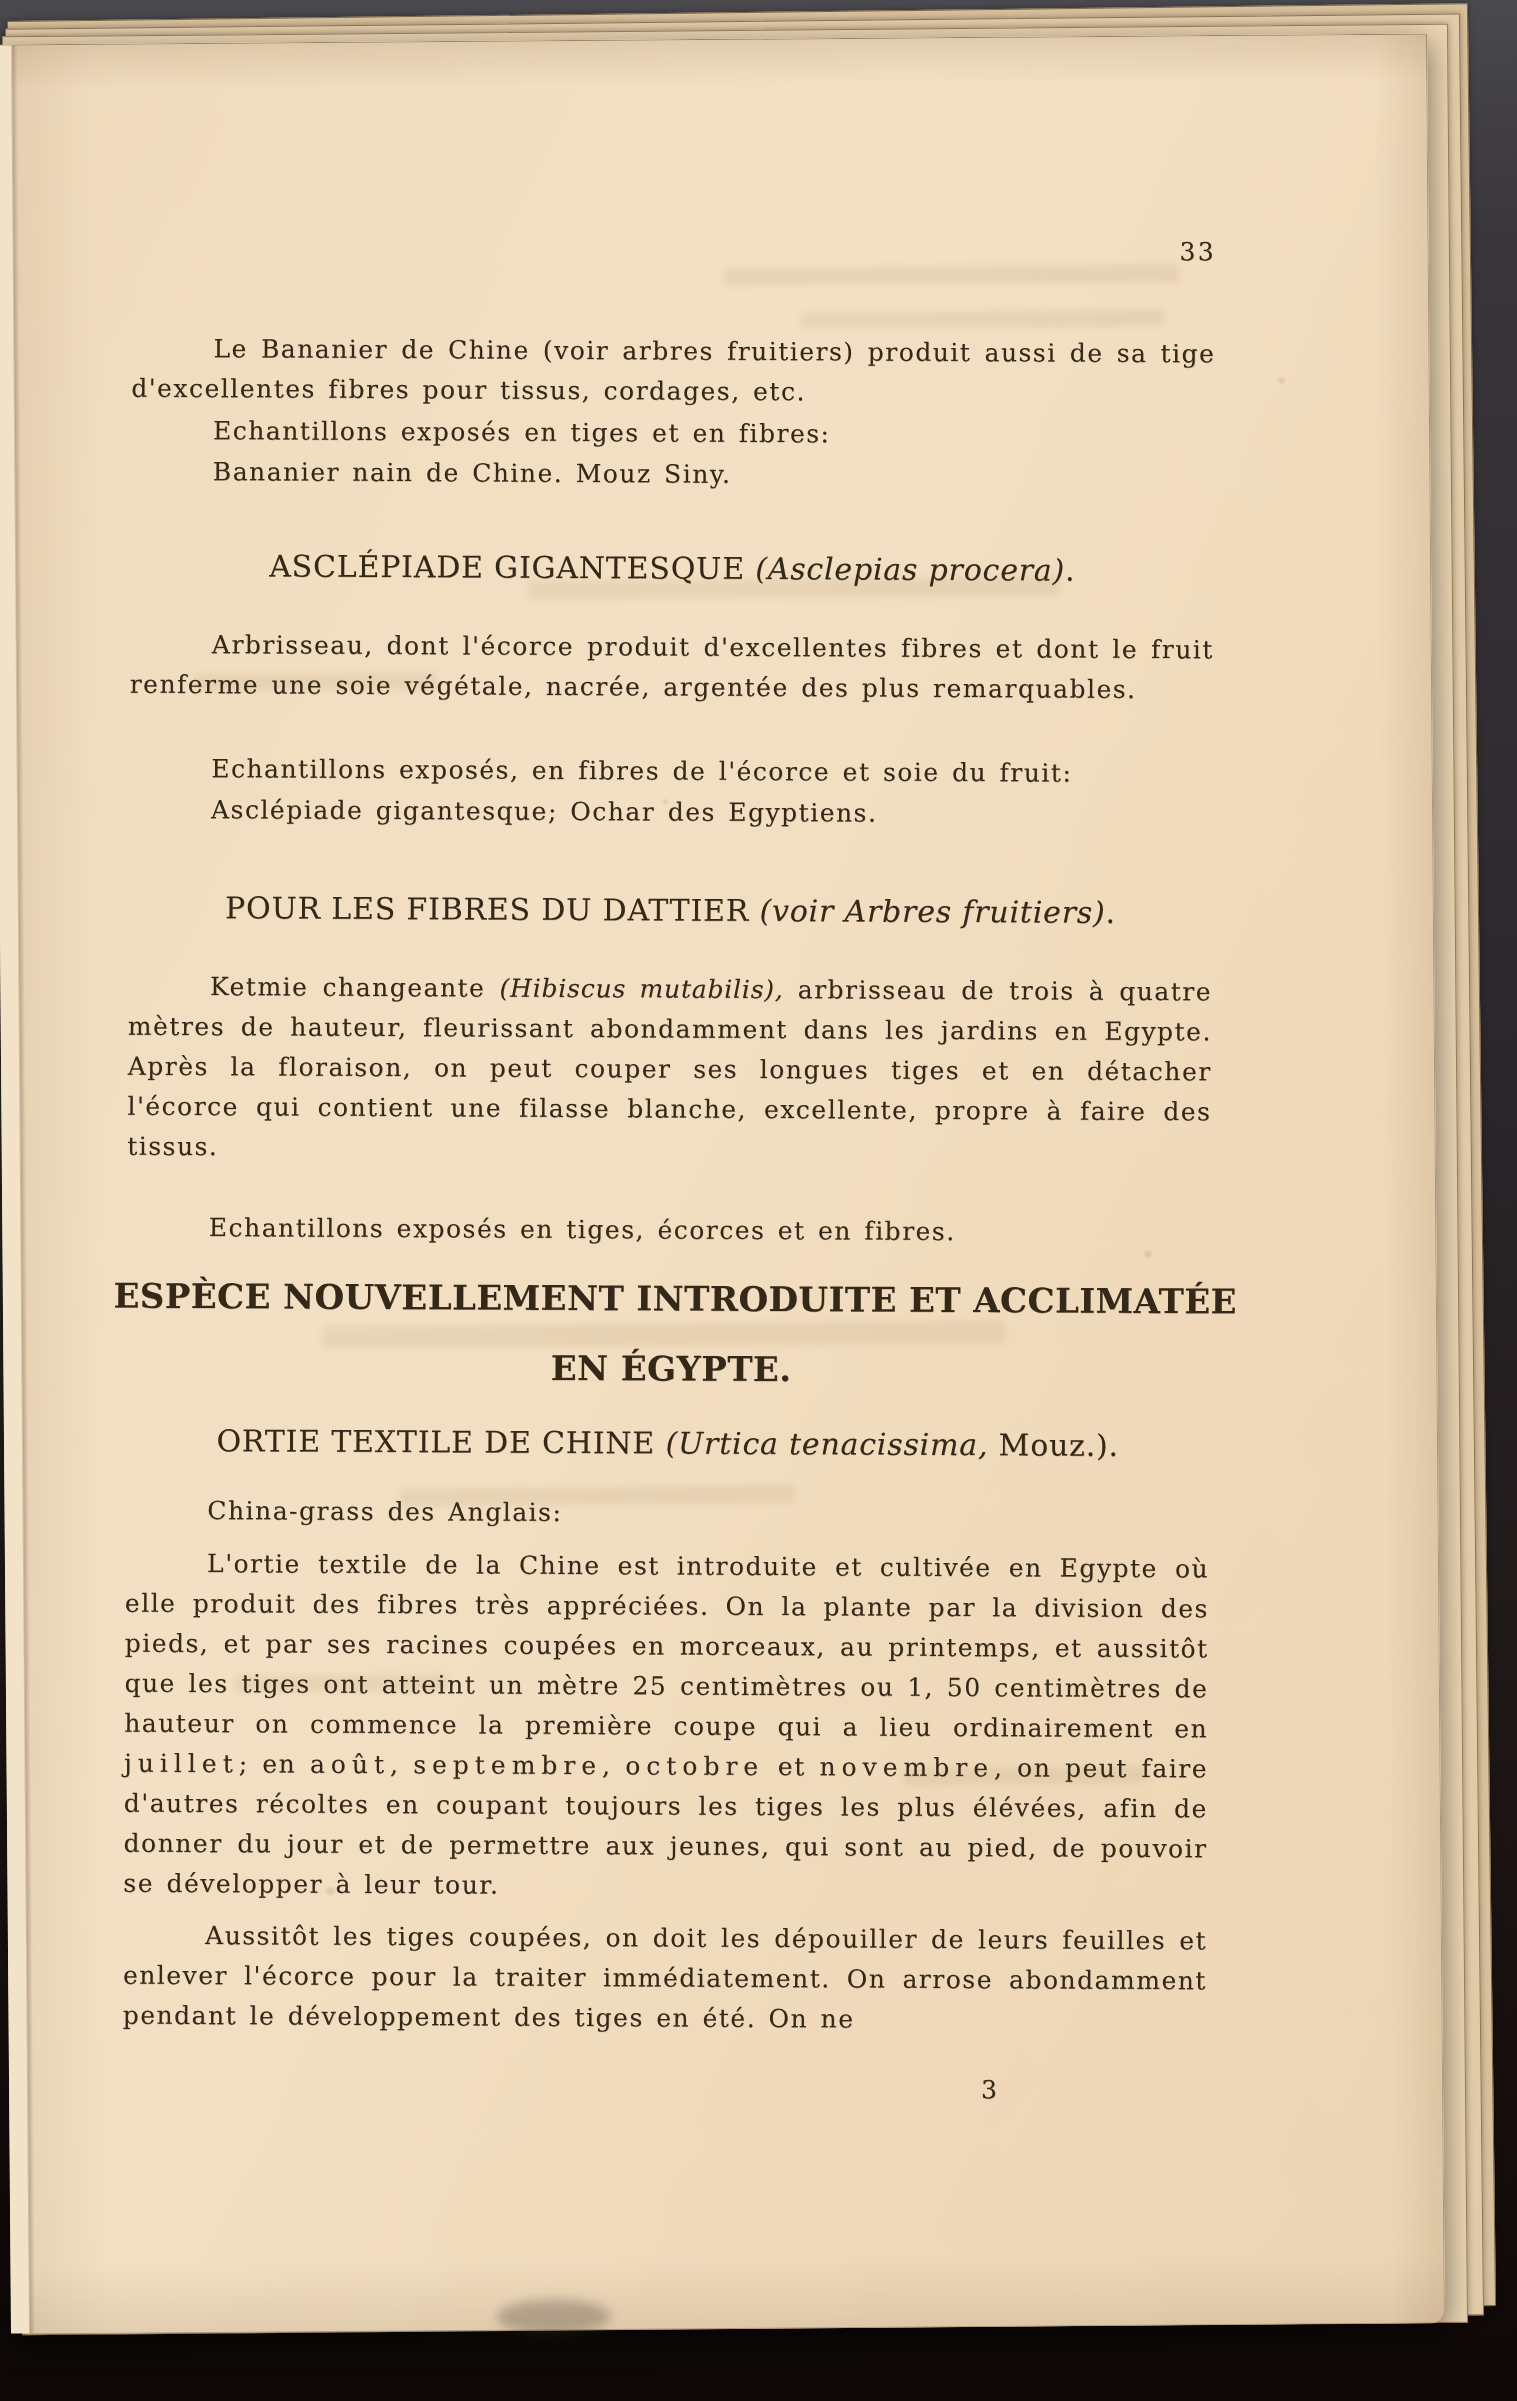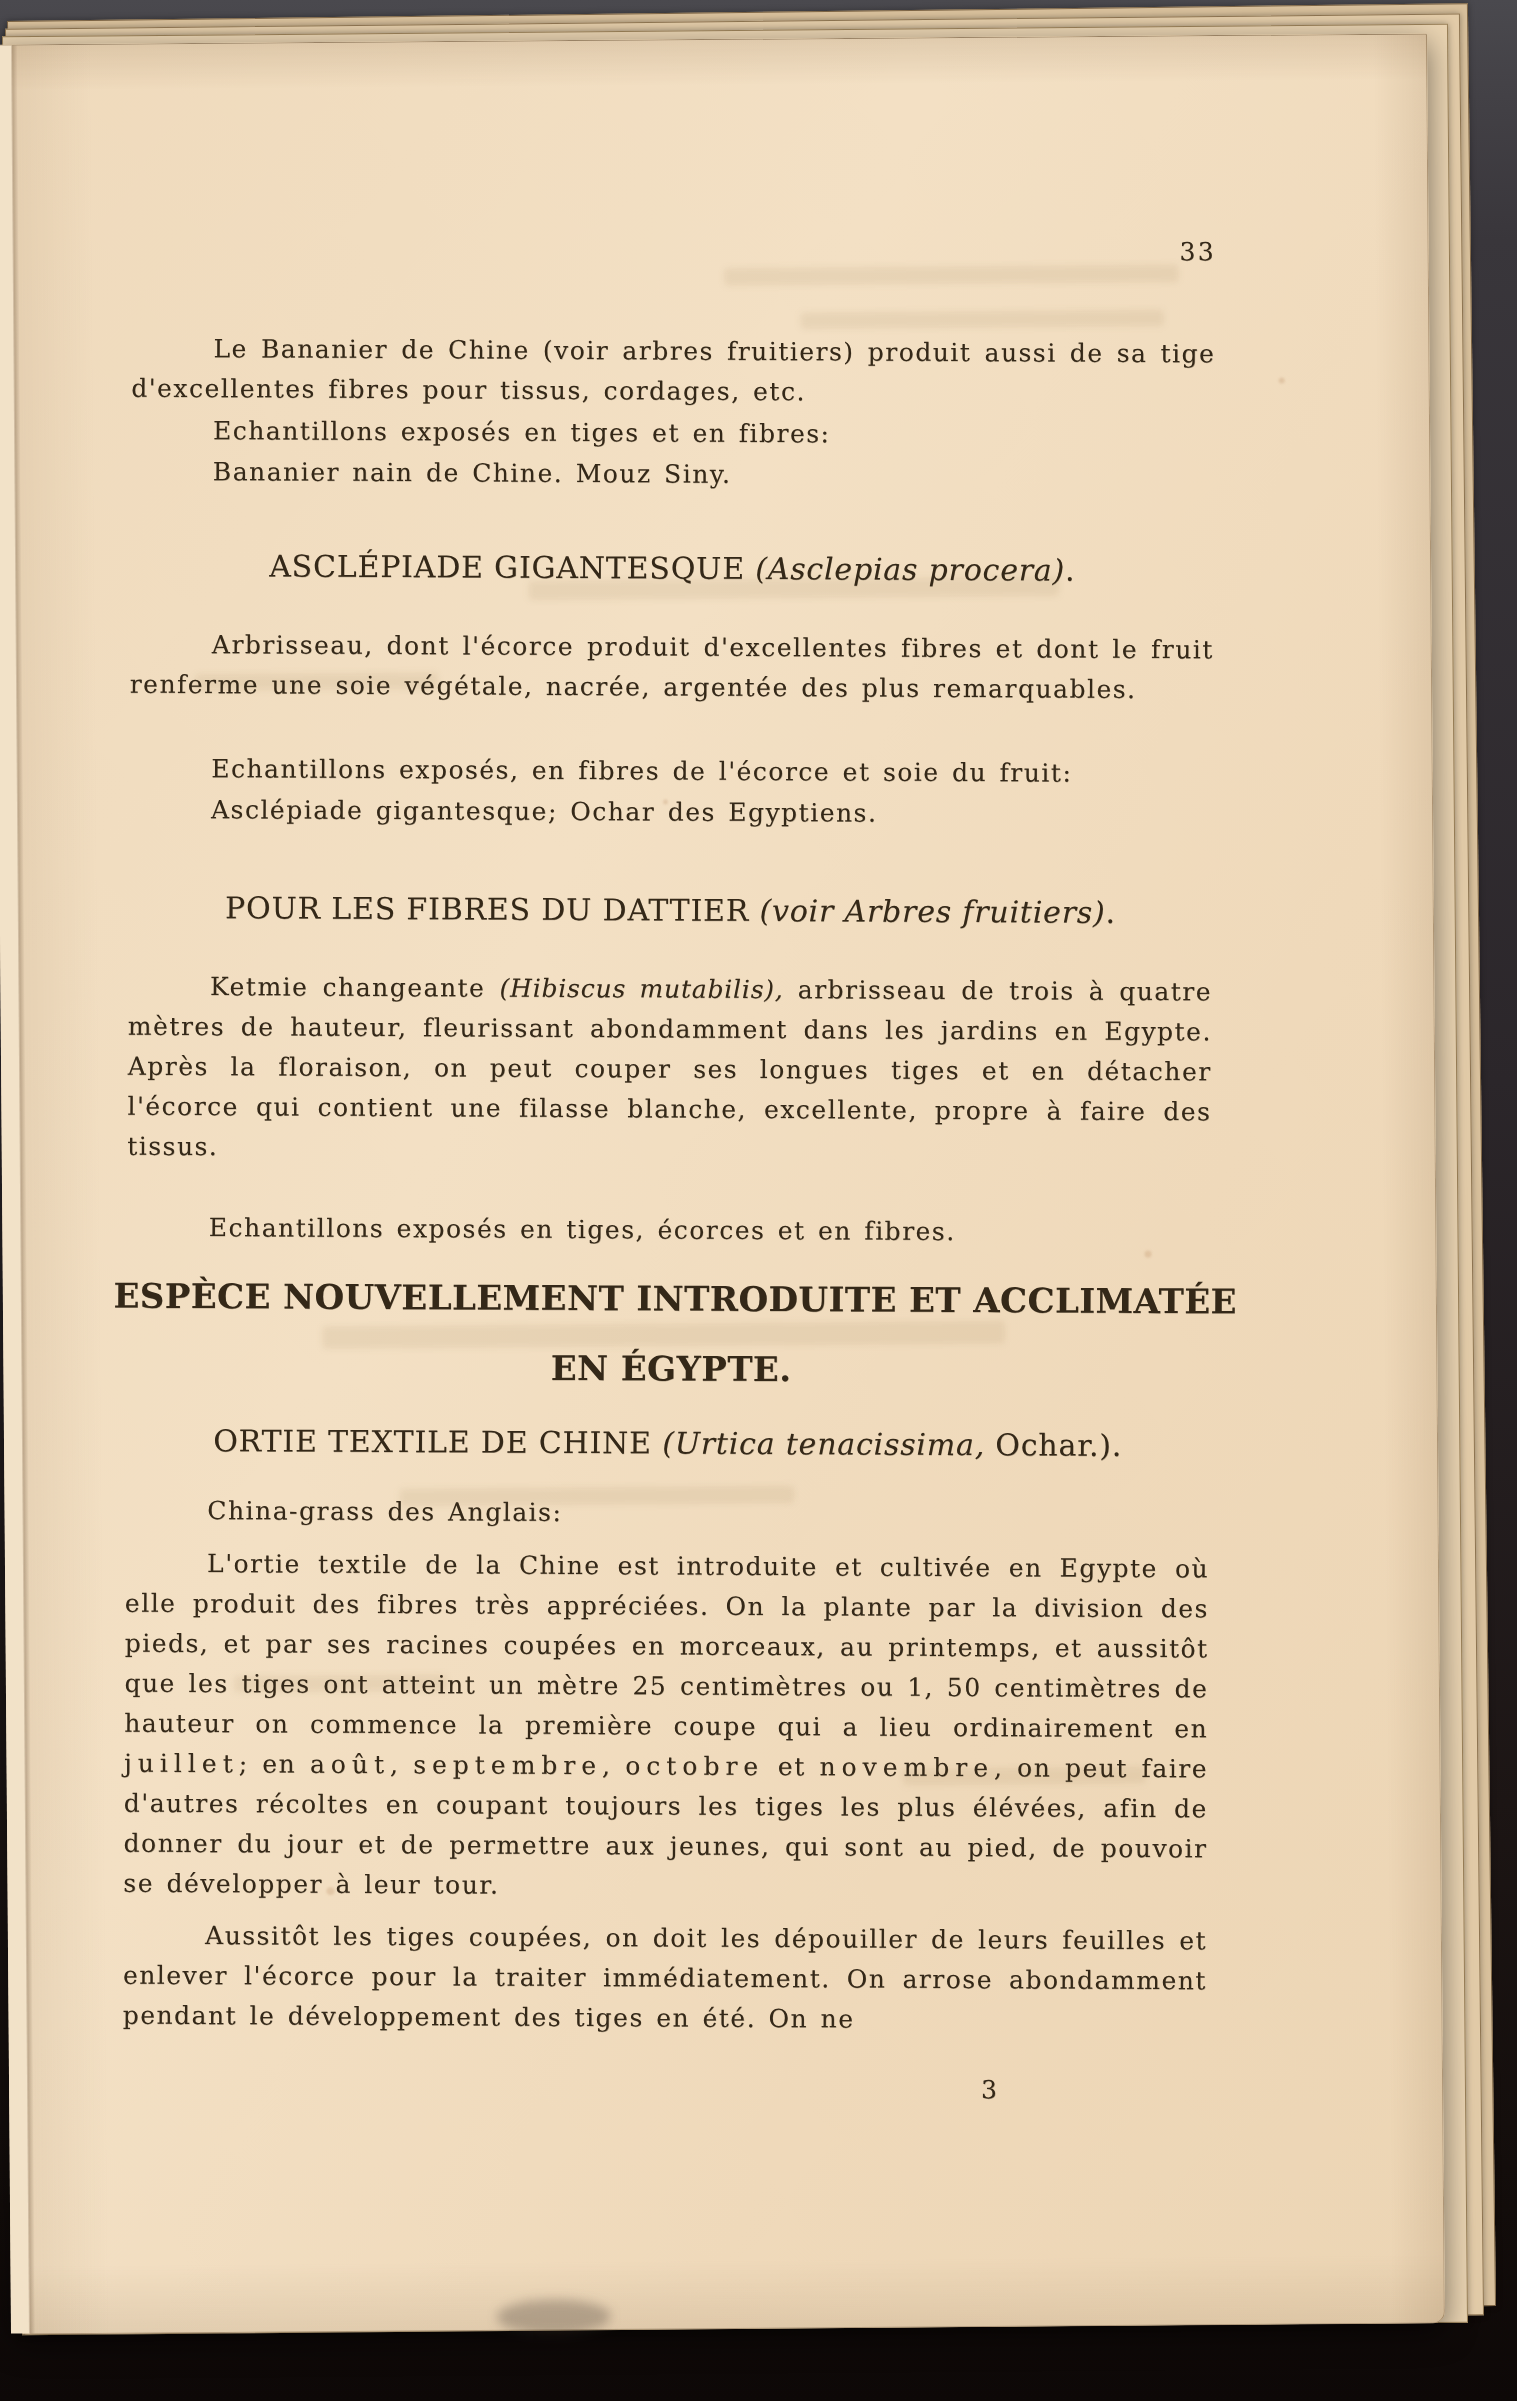--- a/index.html
+++ b/index.html
@@ -105,21 +105,21 @@
     <div class="blk h-sec" style="top:889px;"><span>POUR LES FIBRES DU DATTIER </span><span class="it">(voir Arbres fruitiers)</span><span>.</span></div>
 
     <p class="blk body para" style="top:970px;margin:0;"><span>Ketmie changeante </span><span class="it">(Hibiscus mutabilis),</span><span> arbrisseau de trois à quatre mètres de hauteur, fleurissant abondamment dans les jardins en Egypte. Après la floraison, on peut couper ses longues tiges et en détacher l'écorce qui contient une filasse blanche, excellente, propre à faire des tissus.</span></p>
     <p class="blk body para" style="top:1211px;margin:0;">Echantillons exposés en tiges, écorces et en fibres.</p>
 
     <div class="blk h-big" style="top:1264px;">
       <div>ESPÈCE NOUVELLEMENT INTRODUITE ET ACCLIMATÉE</div>
       <div>EN ÉGYPTE.</div>
     </div>
 
-    <div class="blk h-sec" style="top:1422px;"><span>ORTIE TEXTILE DE CHINE </span><span class="it">(Urtica tenacissima,</span><span> Ochar.).</span></div>
+    <div class="blk h-sec" style="top:1422px;"><span>ORTIE TEXTILE DE CHINE </span><span class="it">(Urtica tenacissima,</span><span> Mouz.).</span></div>
 
     <p class="blk body para" style="top:1494px;margin:0;">China-grass des Anglais:</p>
 
     <p class="blk body para" style="top:1547px;margin:0;"><span>L'ortie textile de la Chine est introduite et cultivée en Egypte où elle produit des fibres très appréciées. On la plante par la division des pieds, et par ses racines coupées en morceaux, au printemps, et aussitôt que les tiges ont atteint un mètre 25 centimètres ou 1, 50 centimètres de hauteur on commence la première coupe qui a lieu ordinairement en </span><span class="sp">juillet</span><span>; en </span><span class="sp">août</span><span>, </span><span class="sp">septembre</span><span>, </span><span class="sp">octobre</span><span> et </span><span class="sp">novembre</span><span>, on peut faire d'autres récoltes en coupant toujours les tiges les plus élévées, afin de donner du jour et de permettre aux jeunes, qui sont au pied, de pouvoir se développer à leur tour.</span></p>
 
     <p class="blk body para" style="top:1919px;margin:0;">Aussitôt les tiges coupées, on doit les dépouiller de leurs feuilles et enlever l'écorce pour la traiter immédiatement. On arrose abondamment pendant le développement des tiges en été. On ne</p>
 
     <div class="blk body sig" style="top:2069px;">3</div>
 
   </div>

